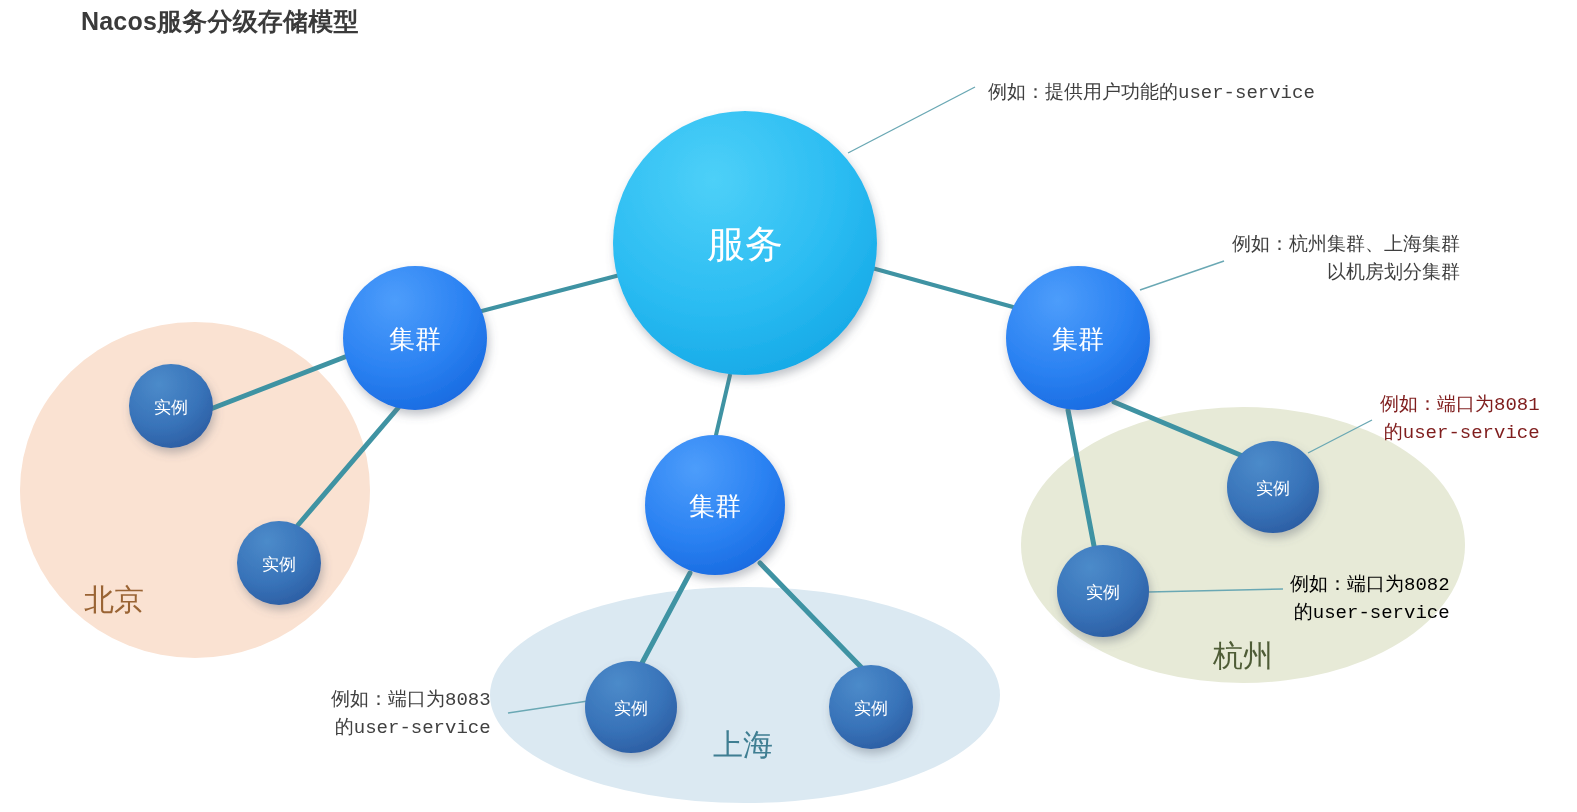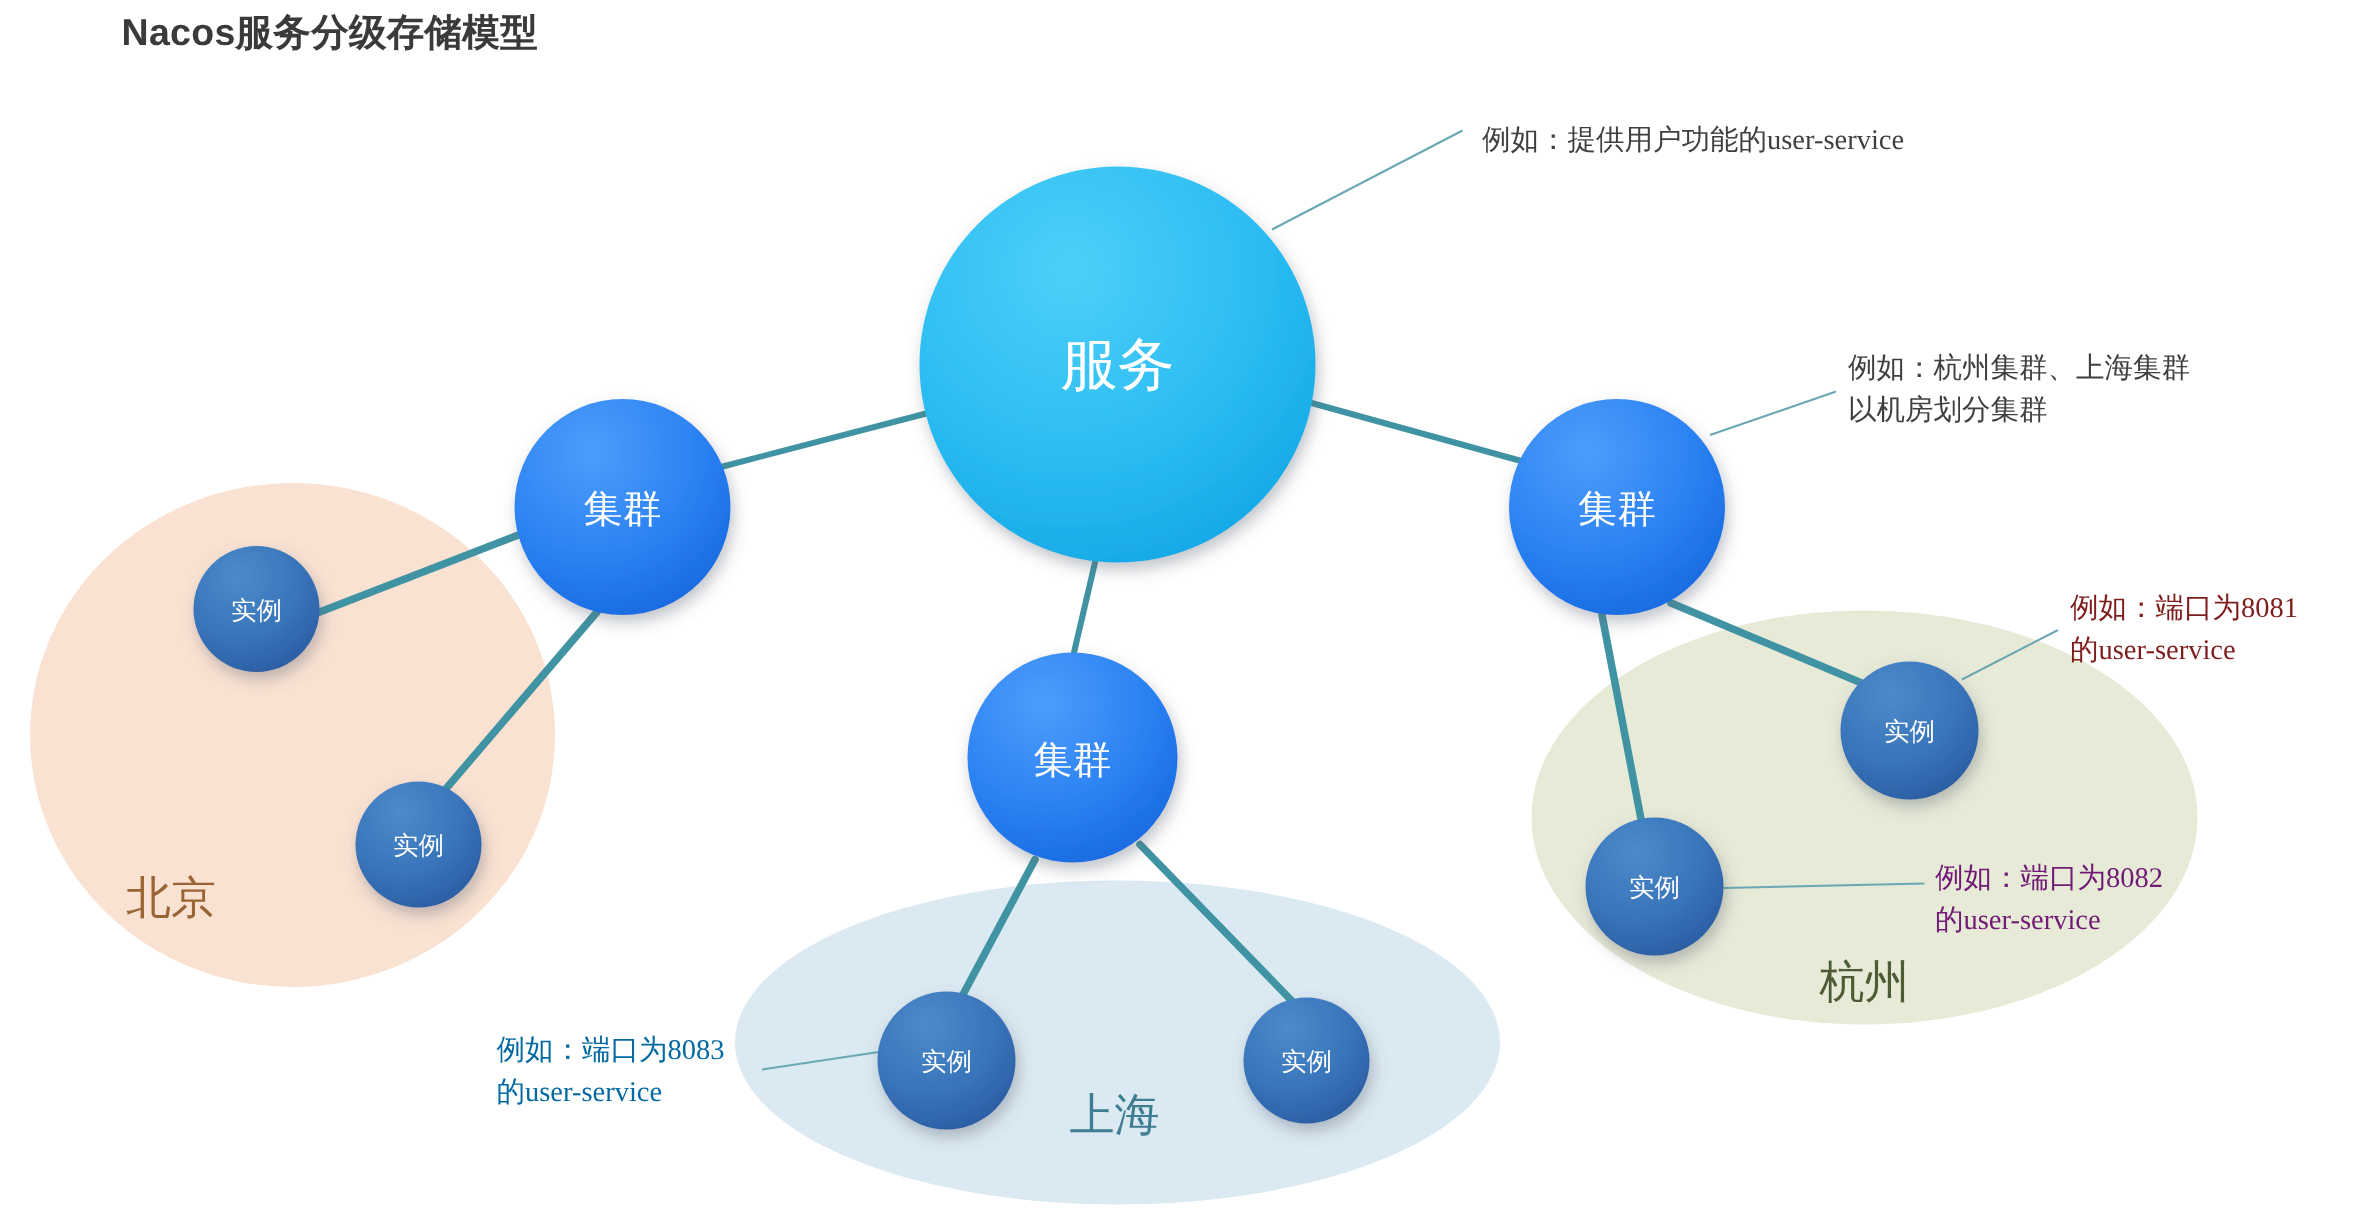--- a/index.html
+++ b/index.html
@@ -52,21 +52,22 @@
     font-size: 30px;
     text-anchor: middle;
     dominant-baseline: central;
   }
   .annot {
     position: absolute;
     font-size: 19px;
     line-height: 1.45;
     color: #3f3f3f;
     white-space: nowrap;
-    font-family: Liberation Serif, serif;
+    font-family: Liberation Mono, monospace;
+    text-align: right;
   }
 </style>
 </head>
 <body>
 
 <div id="stage">
 
   <div id="title">Nacos服务分级存储模型</div>
 
   <svg class="layer" id="svg-root" viewBox="0 0 1577 812">
@@ -168,23 +169,23 @@
         <div>例如：提供用户功能的user-service</div>
       </div>
       <div class="annot" style="left: 1232px; top: 232px; color: rgb(63, 63, 63);">
         <div>例如：杭州集群、上海集群</div>
         <div>以机房划分集群</div>
       </div>
       <div class="annot" style="left: 1380px; top: 392px; color: #7f1d1d;">
         <div>例如：端口为8081</div>
         <div>的user-service</div>
       </div>
-      <div class="annot" style="left: 1290px; top: 572px; color: #701a75;">
+      <div class="annot" style="left: 1290px; top: 572px; color: #000000;">
         <div>例如：端口为8082</div>
         <div>的user-service</div>
       </div>
-      <div class="annot" style="left: 331px; top: 687px; color: #0369a1;">
+      <div class="annot" style="left: 331px; top: 687px; color: #404040;">
         <div>例如：端口为8083</div>
         <div>的user-service</div>
       </div>
     </div>
 
 </div>
 
 </body></html>

